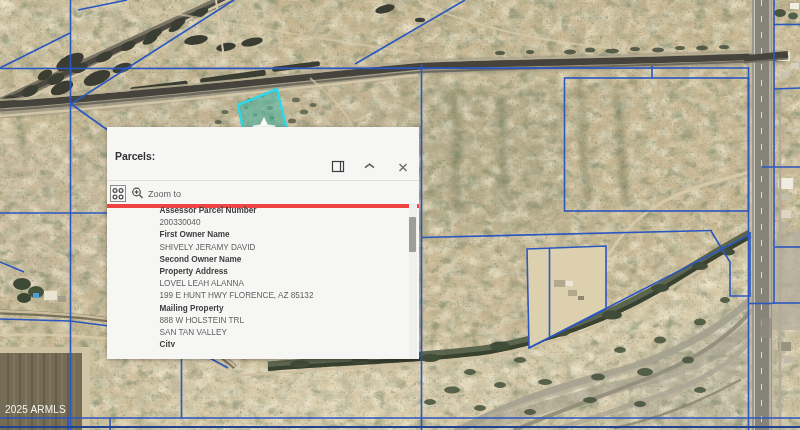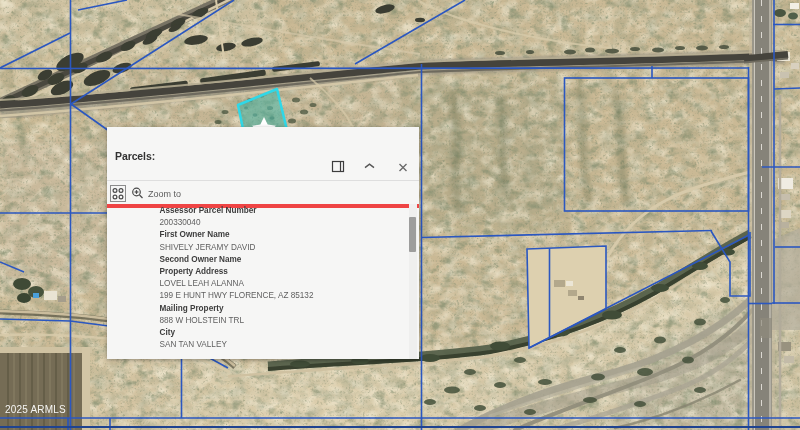--- a/index.html
+++ b/index.html
@@ -370,22 +370,22 @@
     <div class="fld"><b>Assessor Parcel Number</b></div>
     <div class="fld"><span>200330040</span></div>
     <div class="fld"><b>First Owner Name</b></div>
     <div class="fld"><span>SHIVELY JERAMY DAVID</span></div>
     <div class="fld"><b>Second Owner Name</b></div>
     <div class="fld"><b>Property Address</b></div>
     <div class="fld"><span>LOVEL LEAH ALANNA</span></div>
     <div class="fld"><span>199 E HUNT HWY FLORENCE, AZ 85132</span></div>
     <div class="fld"><b>Mailing Property</b></div>
     <div class="fld"><span>888 W HOLSTEIN TRL</span></div>
+    <div class="fld"><span>SAN TAN VALLEY</span></div>
     <div class="fld"><b>City</b></div>
-    <div class="fld"><span>SAN TAN VALLEY</span></div>
   </div>
   <svg width="12" height="232" style="position:absolute;right:1px;top:0">
     <polygon points="6,83 8.5,86.5 3.5,86.5" fill="#8a8a8a"></polygon>
     <polygon points="6,229 3.5,225.5 8.5,225.5" fill="#8a8a8a"></polygon>
   </svg>
   <div class="sb"></div>
   <div class="sbthumb"></div>
 </div>
 
 <div class="wm">2025 ARMLS</div>

